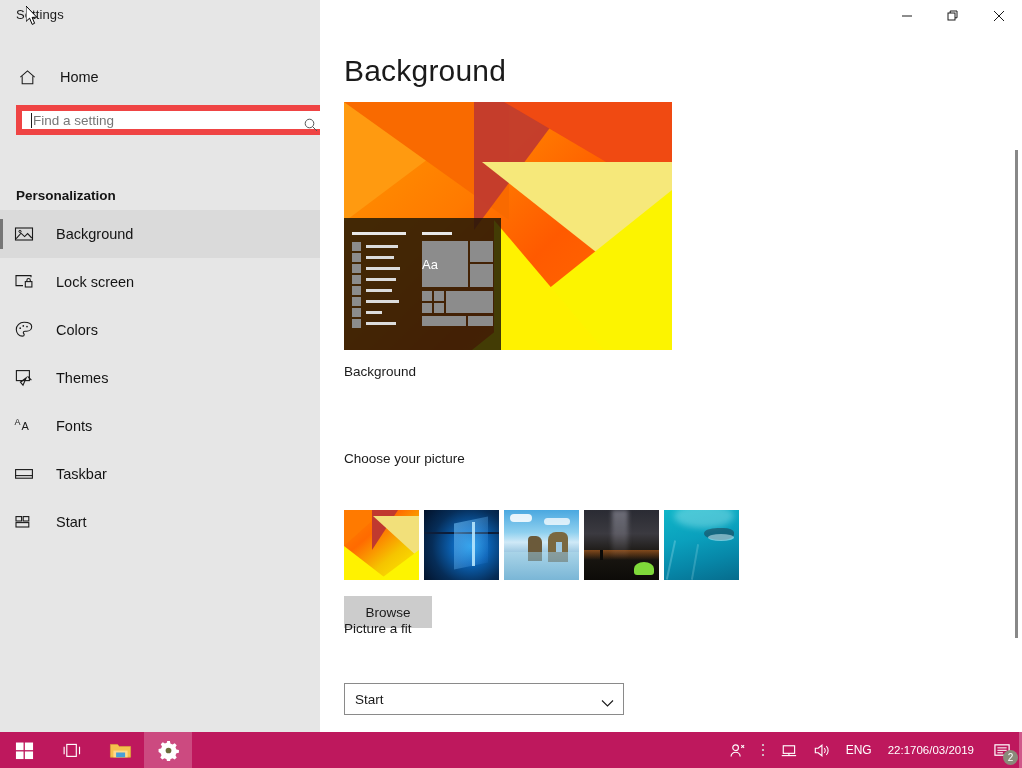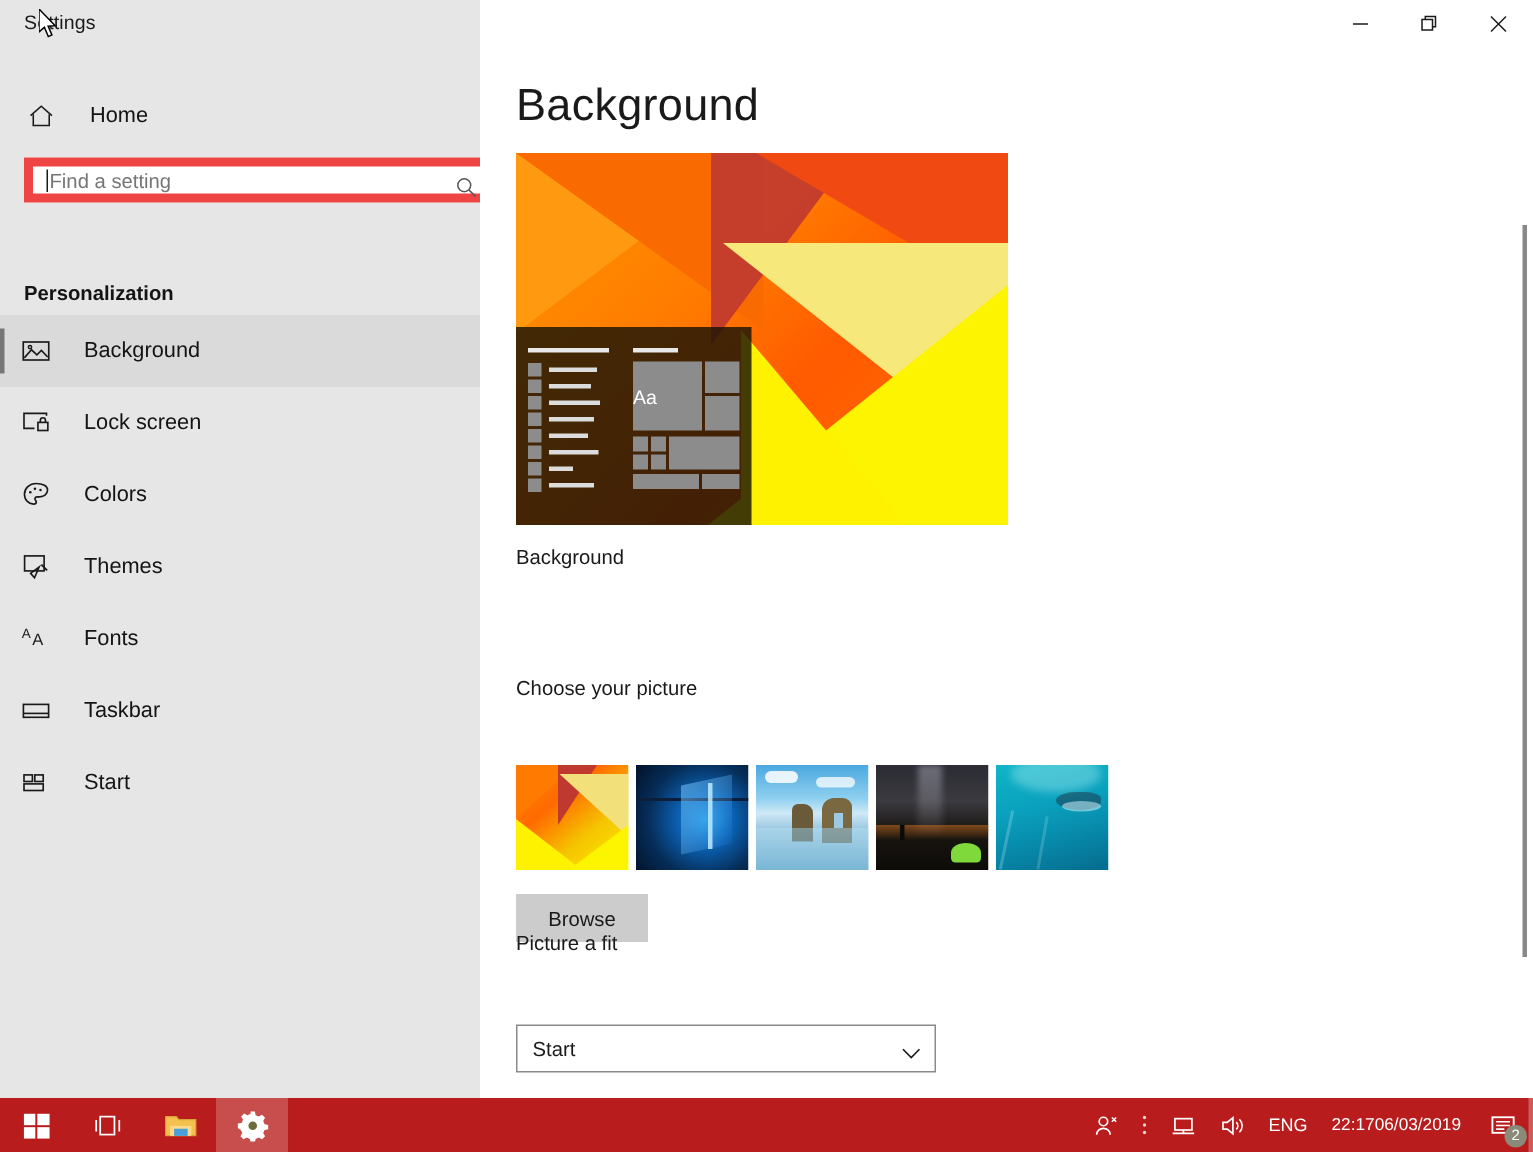--- a/index.html
+++ b/index.html
@@ -127,21 +127,21 @@
   }
 
   .scrollbar {
     position: absolute; right: 4px; top: 118px; width: 3px; height: 488px;
     background: #888888;
   }
 
   
   .taskbar {
     position: absolute; left: 0; top: 732px; width: 1022px; height: 36px;
-    background: #b91c1c;
+    background: #be185d;
   }
   .tb-left { position: absolute; left: 0; top: 0; height: 36px; display: flex; }
   .tb-btn { width: 48px; height: 36px; display: flex; align-items: center; justify-content: center; }
   .tb-btn.active { background: rgba(255,255,255,0.22); }
   .tb-right { position: absolute; right: 0; top: 0; height: 36px; display: flex; align-items: center; }
   .tray-ico { display: flex; align-items: center; justify-content: center; height: 36px; padding: 0 7px; }
   .tray-lang { font-size: 12px; color: #ffffff; padding: 0 7px; }
   .tray-clock {
     display: flex; align-items: center; justify-content: center;
     height: 36px; padding: 0 9px; color: #ffffff; font-size: 11.5px; line-height: 14px;

